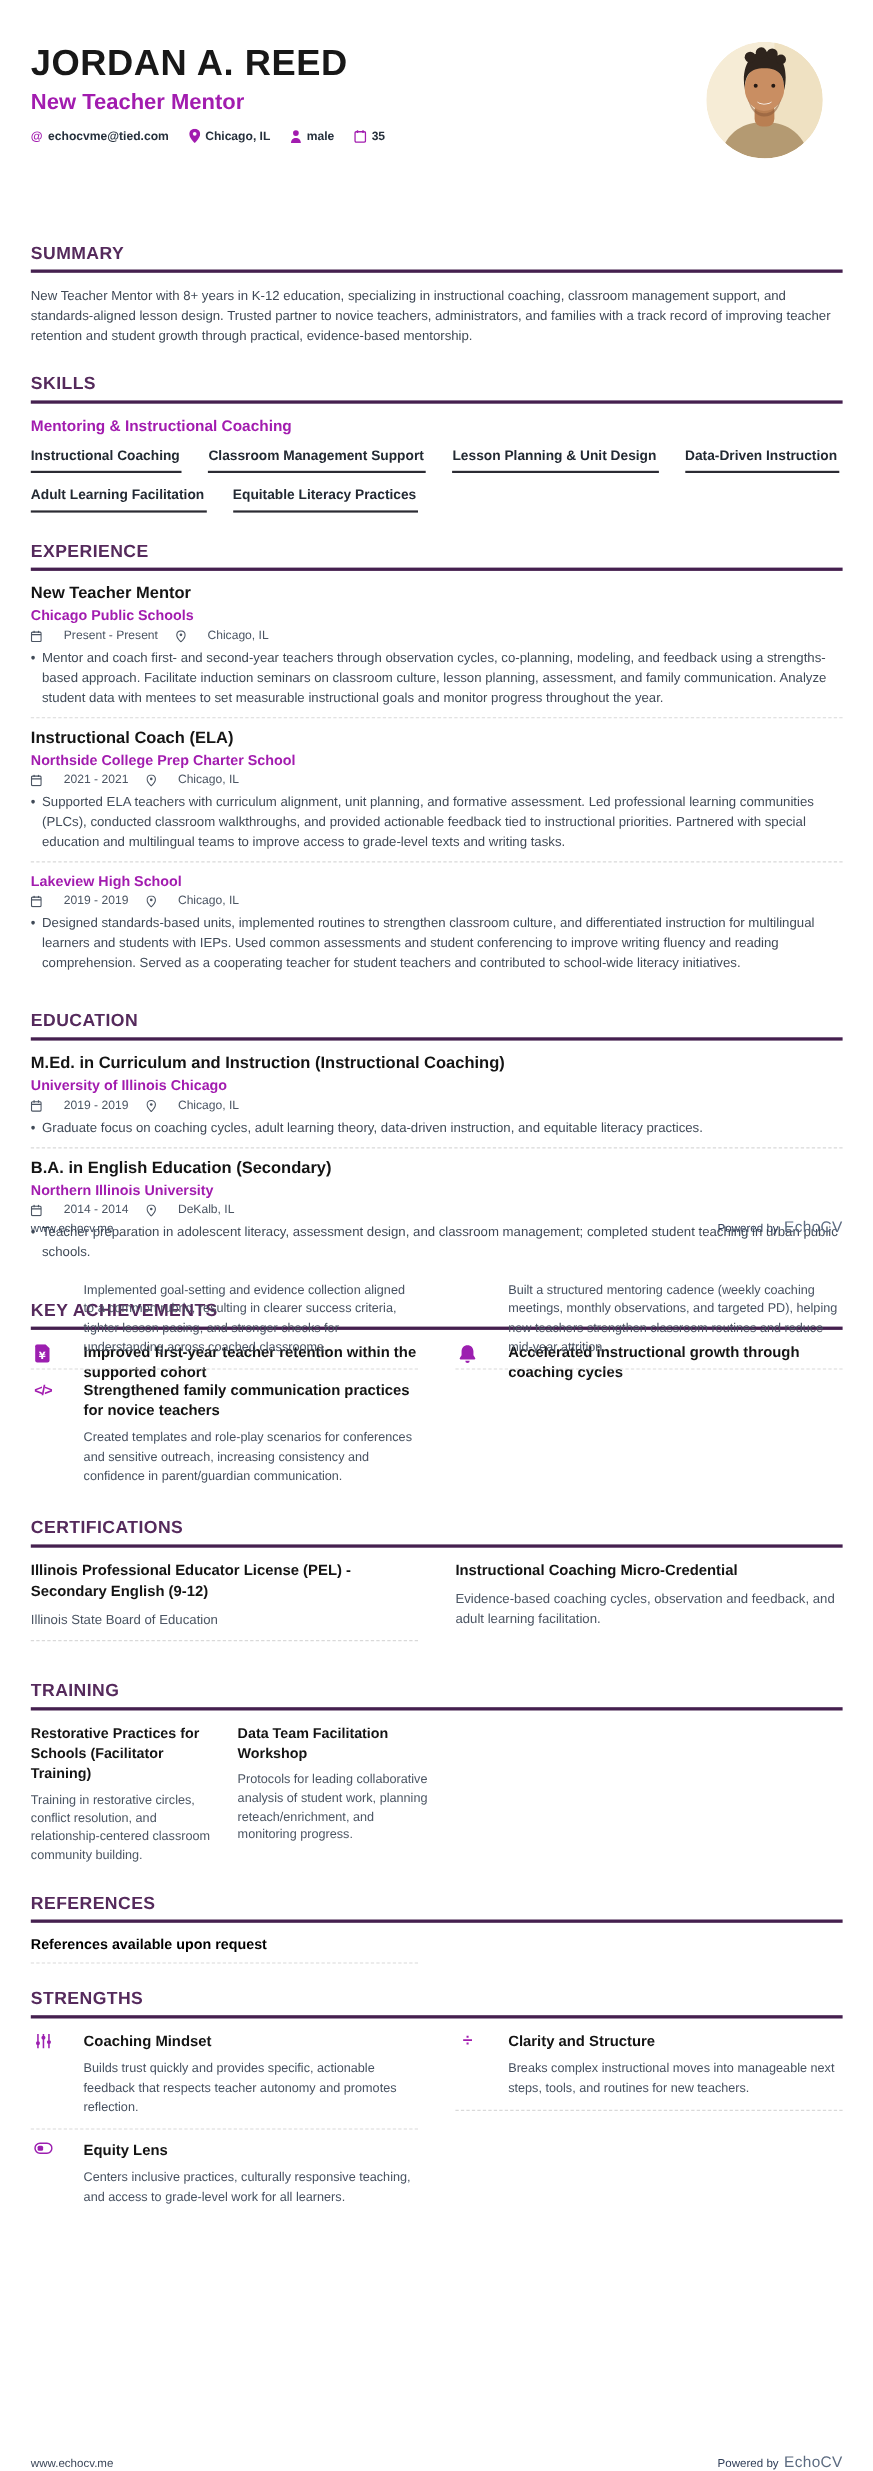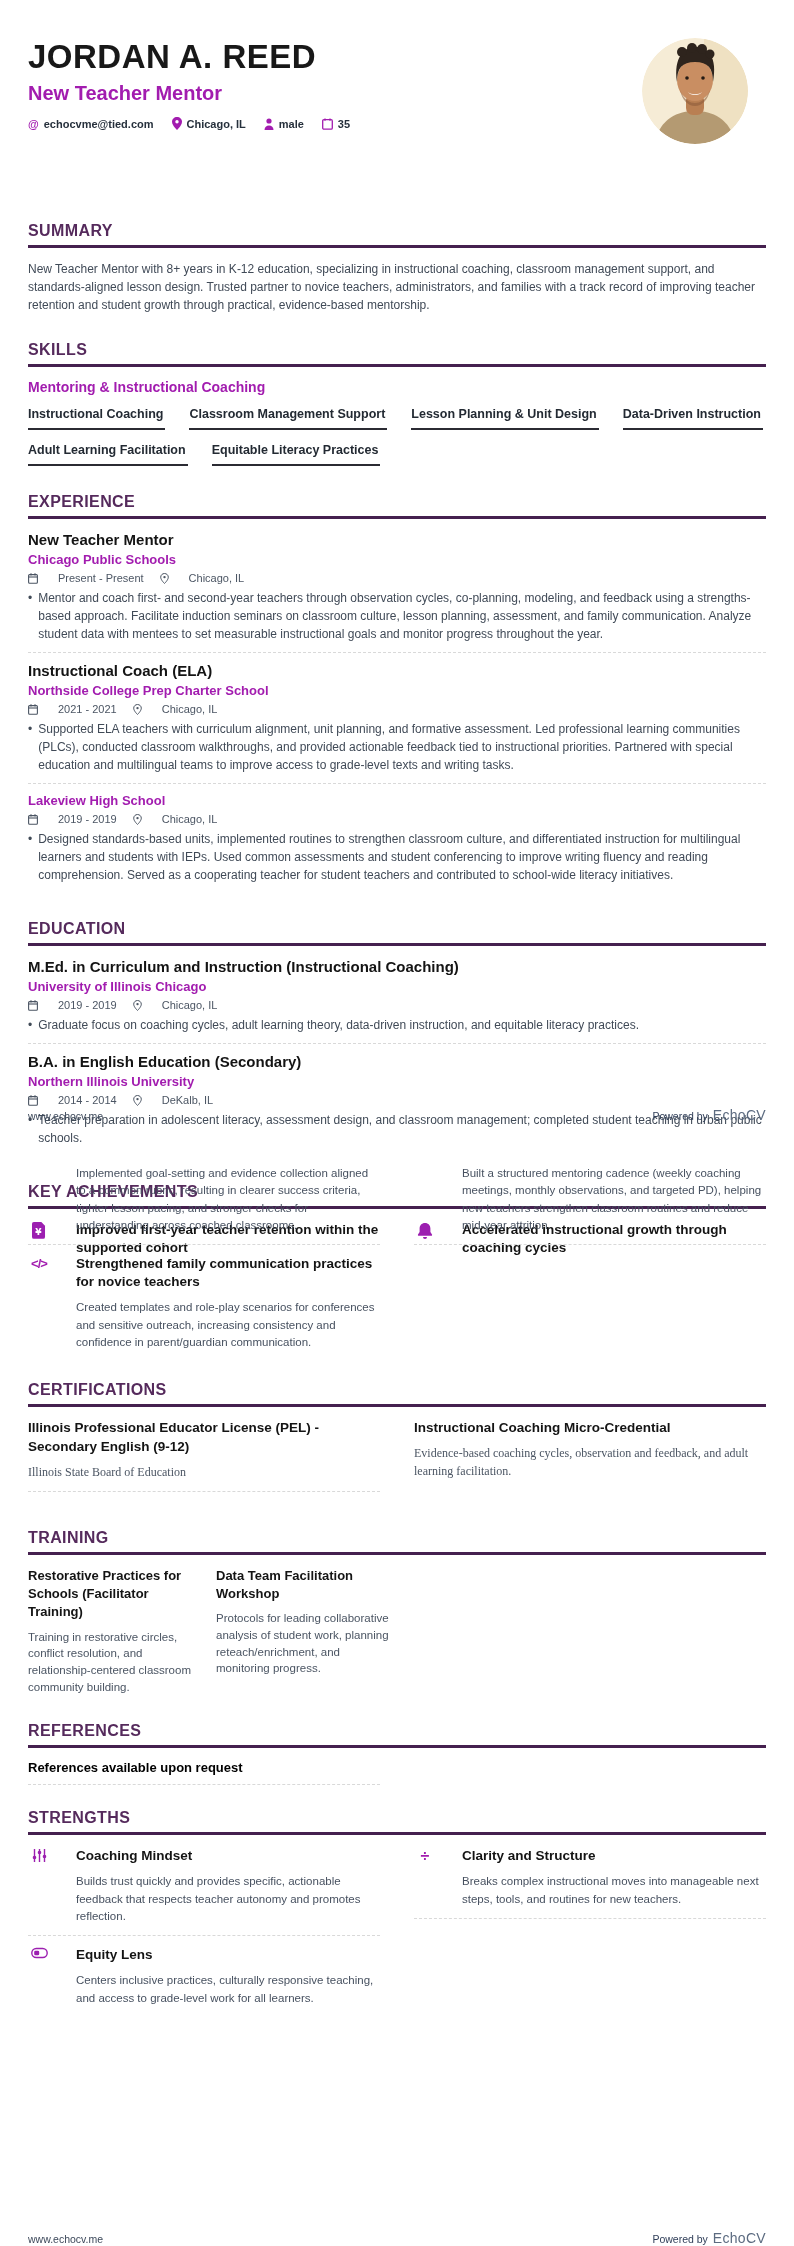--- a/index.html
+++ b/index.html
@@ -48,21 +48,21 @@
   .grid2 { display:grid; grid-template-columns:1fr 1fr; column-gap:34px; }
   .ach-item { display:flex; gap:26px; }
   .ach-ico { width:22px; flex:0 0 22px; color:#a21caf; display:flex; justify-content:center; padding-top:1px; }
   .ach-title { font-size:13.5px; font-weight:800; color:#141414; line-height:1.35; }
   .ach-desc { font-size:11.5px; line-height:1.5; color:#475160; }
   .indent { padding-left:48px; }
   .pad-b { padding-bottom:10px; margin-bottom:10px; }
 
   
   .cert-title { font-size:13.5px; font-weight:800; color:#141414; line-height:1.4; }
-  .cert-sub { font-size:12px; color:#4b5563; margin-top:6px; line-height:1.5;font-family:Liberation Serif, serif; }
+  .cert-sub { font-size:12px; color:#4b5563; margin-top:6px; line-height:1.5; }
 
   
   .grid4 { display:grid; grid-template-columns:repeat(4,1fr); column-gap:14px; }
   .tr-title { font-size:13px; font-weight:800; color:#141414; line-height:1.4; }
   .tr-desc { font-size:11.5px; color:#4b5563; margin-top:7px; line-height:1.45; }
 
   .ref-txt { font-size:13px; font-weight:800; color:#000000; padding-bottom:9px; }
   .half { width:calc(50% - 17px); }
 
   

